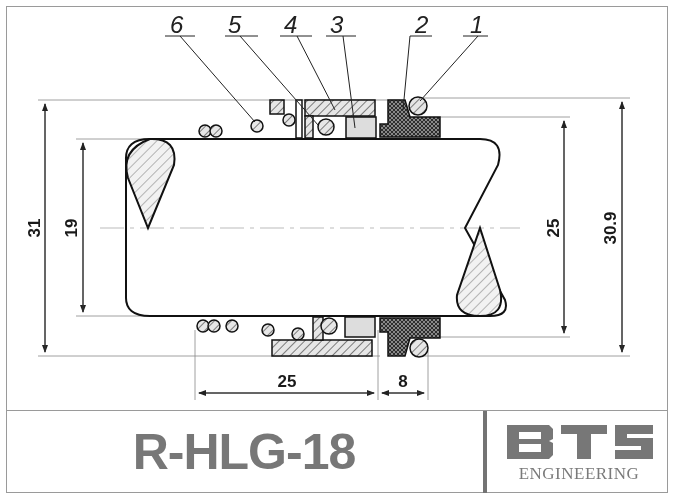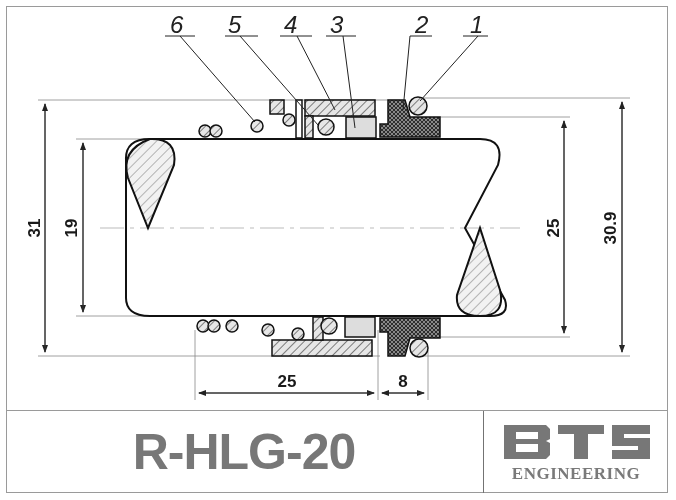--- a/index.html
+++ b/index.html
@@ -2,21 +2,21 @@
 <html><head>
   <meta charset="utf-8">
   <style>
     html, body { margin: 0; padding: 0; background: #ffffff; }
     body { width: 676px; height: 500px; position: relative; overflow: hidden; font-family: "Liberation Sans", sans-serif; }
     .frame { position: absolute; left: 6px; top: 6px; width: 662px; height: 487px; border: 1px solid #9a9a9a; box-sizing: border-box; }
     .drawing { position: absolute; left: 0; top: 0; width: 676px; height: 500px; }
     .title-row { position: absolute; left: 6px; top: 410px; width: 662px; height: 83px; border-top: 1px solid #9a9a9a; box-sizing: border-box; }
     .title-cell { position: absolute; left: 0; top: 0; width: 476px; height: 82px; display: flex; align-items: center; justify-content: center; }
     .title-text { font-family: "Liberation Sans", sans-serif; font-weight: bold; font-size: 50px; color: #777777; letter-spacing: -1px; }
-    .logo-cell { position: absolute; left: 477px; top: 0; width: 185px; height: 82px; border-left: 1px solid #737373; box-sizing: border-box; font-weight: bold; }
+    .logo-cell { position: absolute; left: 477px; top: 0; width: 185px; height: 82px; border-left: 4px solid #737373; box-sizing: border-box; }
     .logo-sub { position: absolute; left: 0; width: 184px; top: 53px; text-align: center; font-family: "Liberation Serif", serif; font-size: 17px; color: #7a7a7a; letter-spacing: 0.5px; }
     .dimtxt { font-family: "Liberation Sans", sans-serif; font-weight: bold; font-size: 17px; fill: #1a1a1a; }
     .lbltxt { font-family: "Liberation Sans", sans-serif; font-style: italic; font-size: 24px; fill: #222; }
   </style>
 </head>
 <body>
 
 <div class="frame"></div>
 
 <svg class="drawing" viewBox="0 0 676 500" xmlns="http://www.w3.org/2000/svg">
@@ -133,21 +133,21 @@
   <text class="lbltxt" x="170" y="33">6</text>
   <text class="lbltxt" x="228" y="33">5</text>
   <text class="lbltxt" x="284" y="33">4</text>
   <text class="lbltxt" x="330" y="33">3</text>
   <text class="lbltxt" x="415" y="33">2</text>
   <text class="lbltxt" x="470" y="33">1</text>
 </svg>
 
 <div class="title-row">
   <div class="title-cell">
-    <span class="title-text">R-HLG-20</span>
+    <span class="title-text">R-HLG-18</span>
   </div>
   <div class="logo-cell">
     <svg width="184" height="52" viewBox="0 0 184 52" style="position:absolute;left:0;top:6px;">
       <g fill="#777777">
 
         <path d="M20,8 L62,8 L66,12 L66,22 L62,24 L66,26 L66,38 L62,42 L20,42 Z M32,15 L32,22 L54,22 L54,15 Z M32,27 L32,35 L54,35 L54,27 Z"></path>
 
         <rect x="74" y="8" width="46" height="9"></rect>
         <rect x="90" y="17" width="14" height="25"></rect>
 

